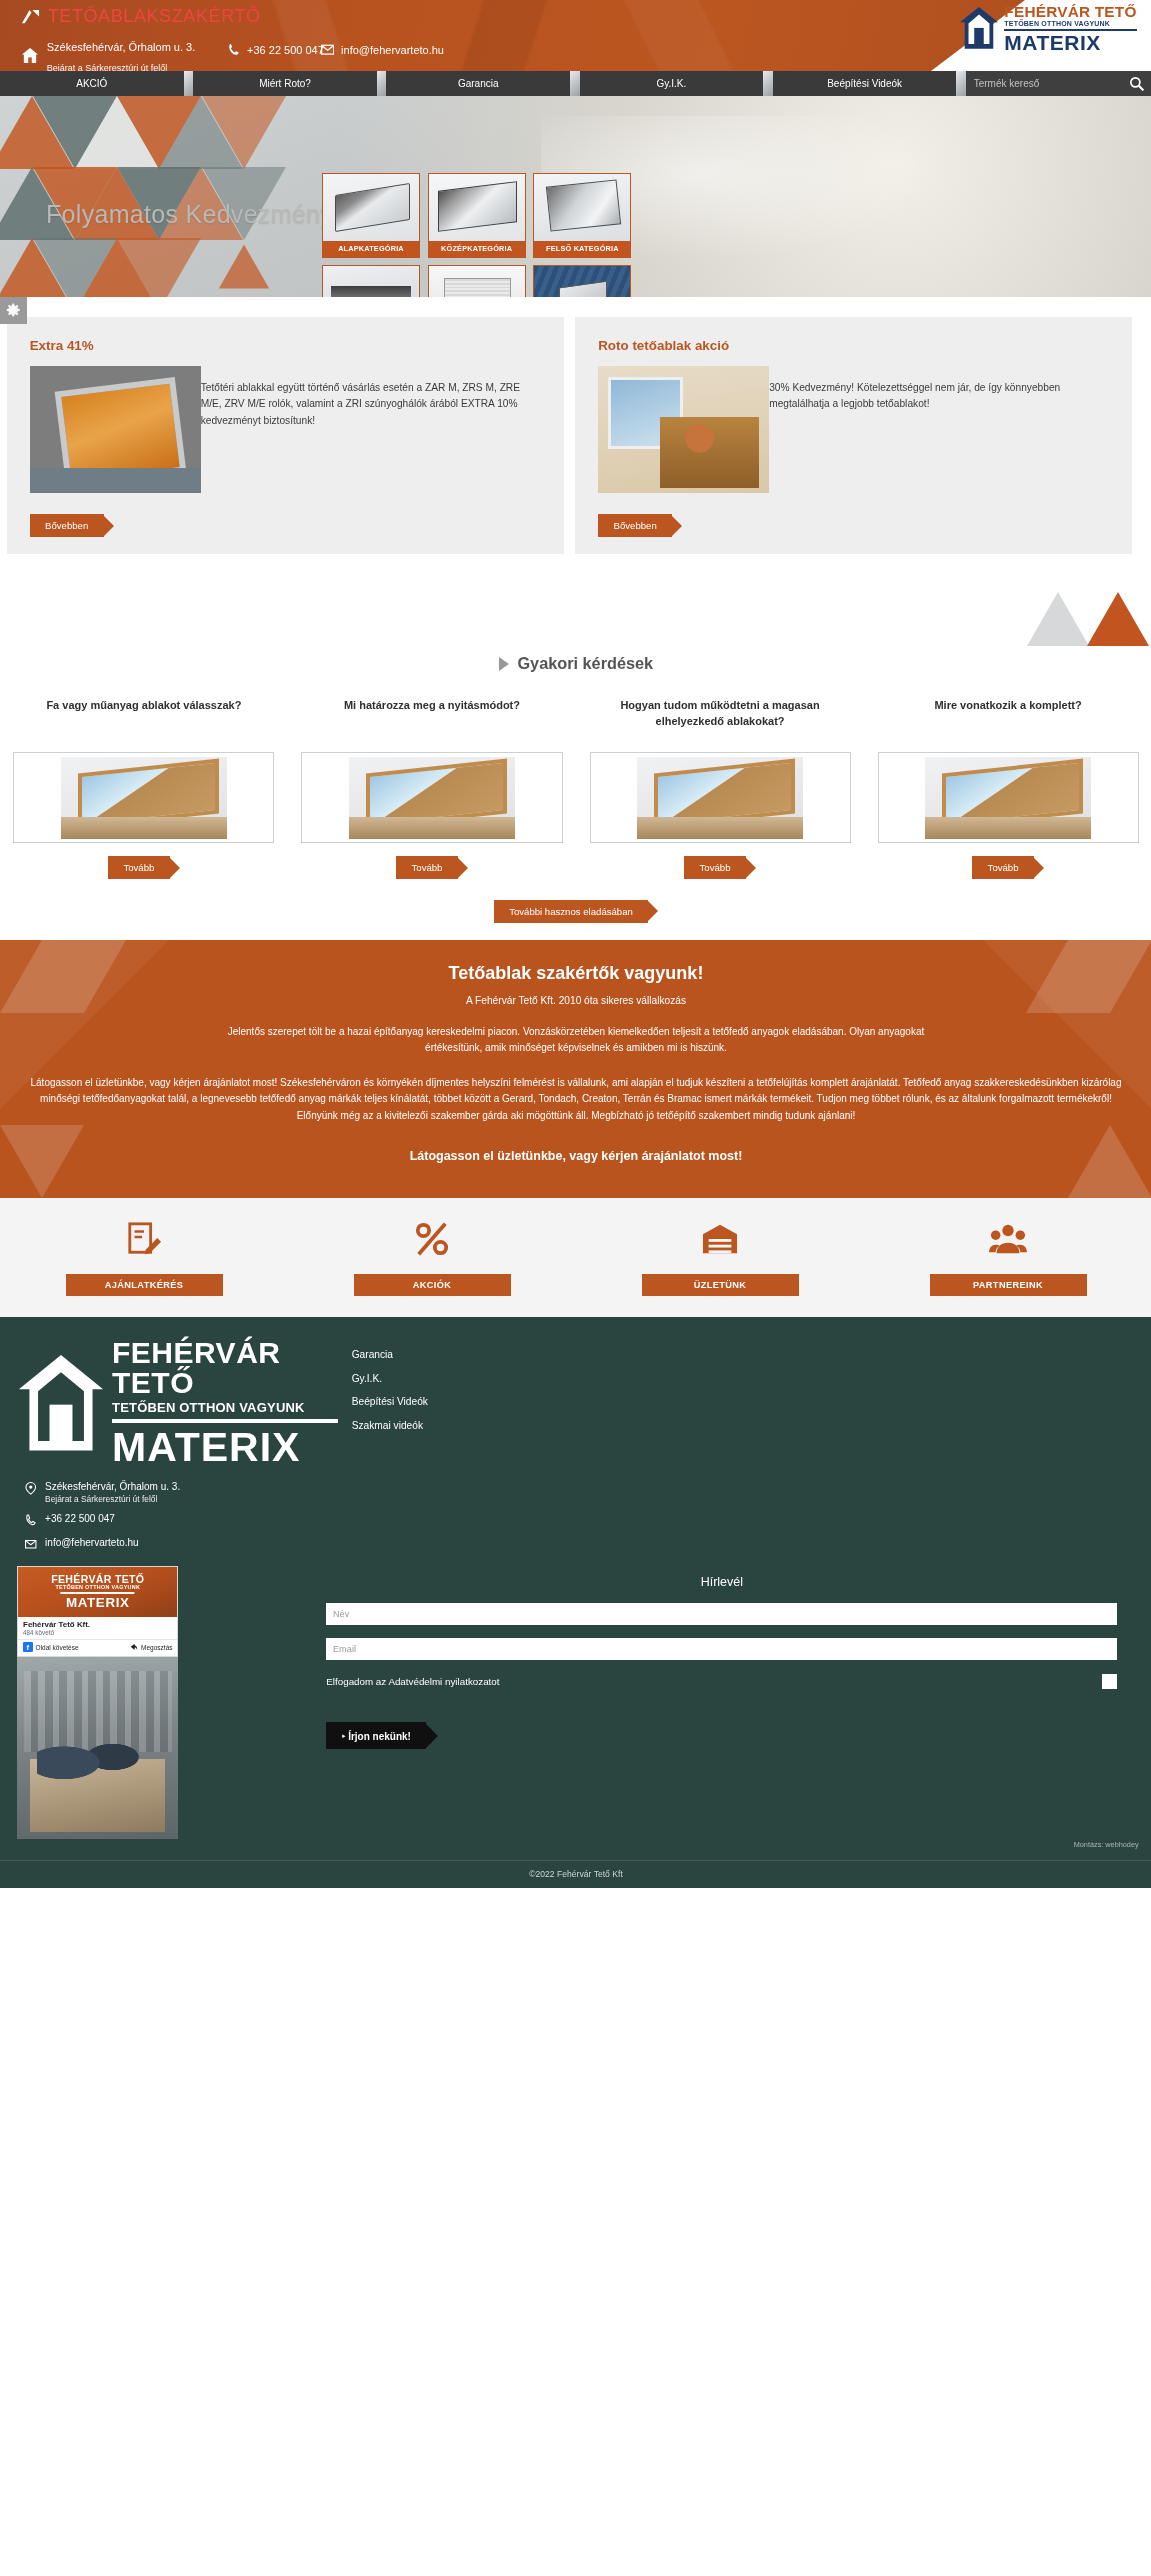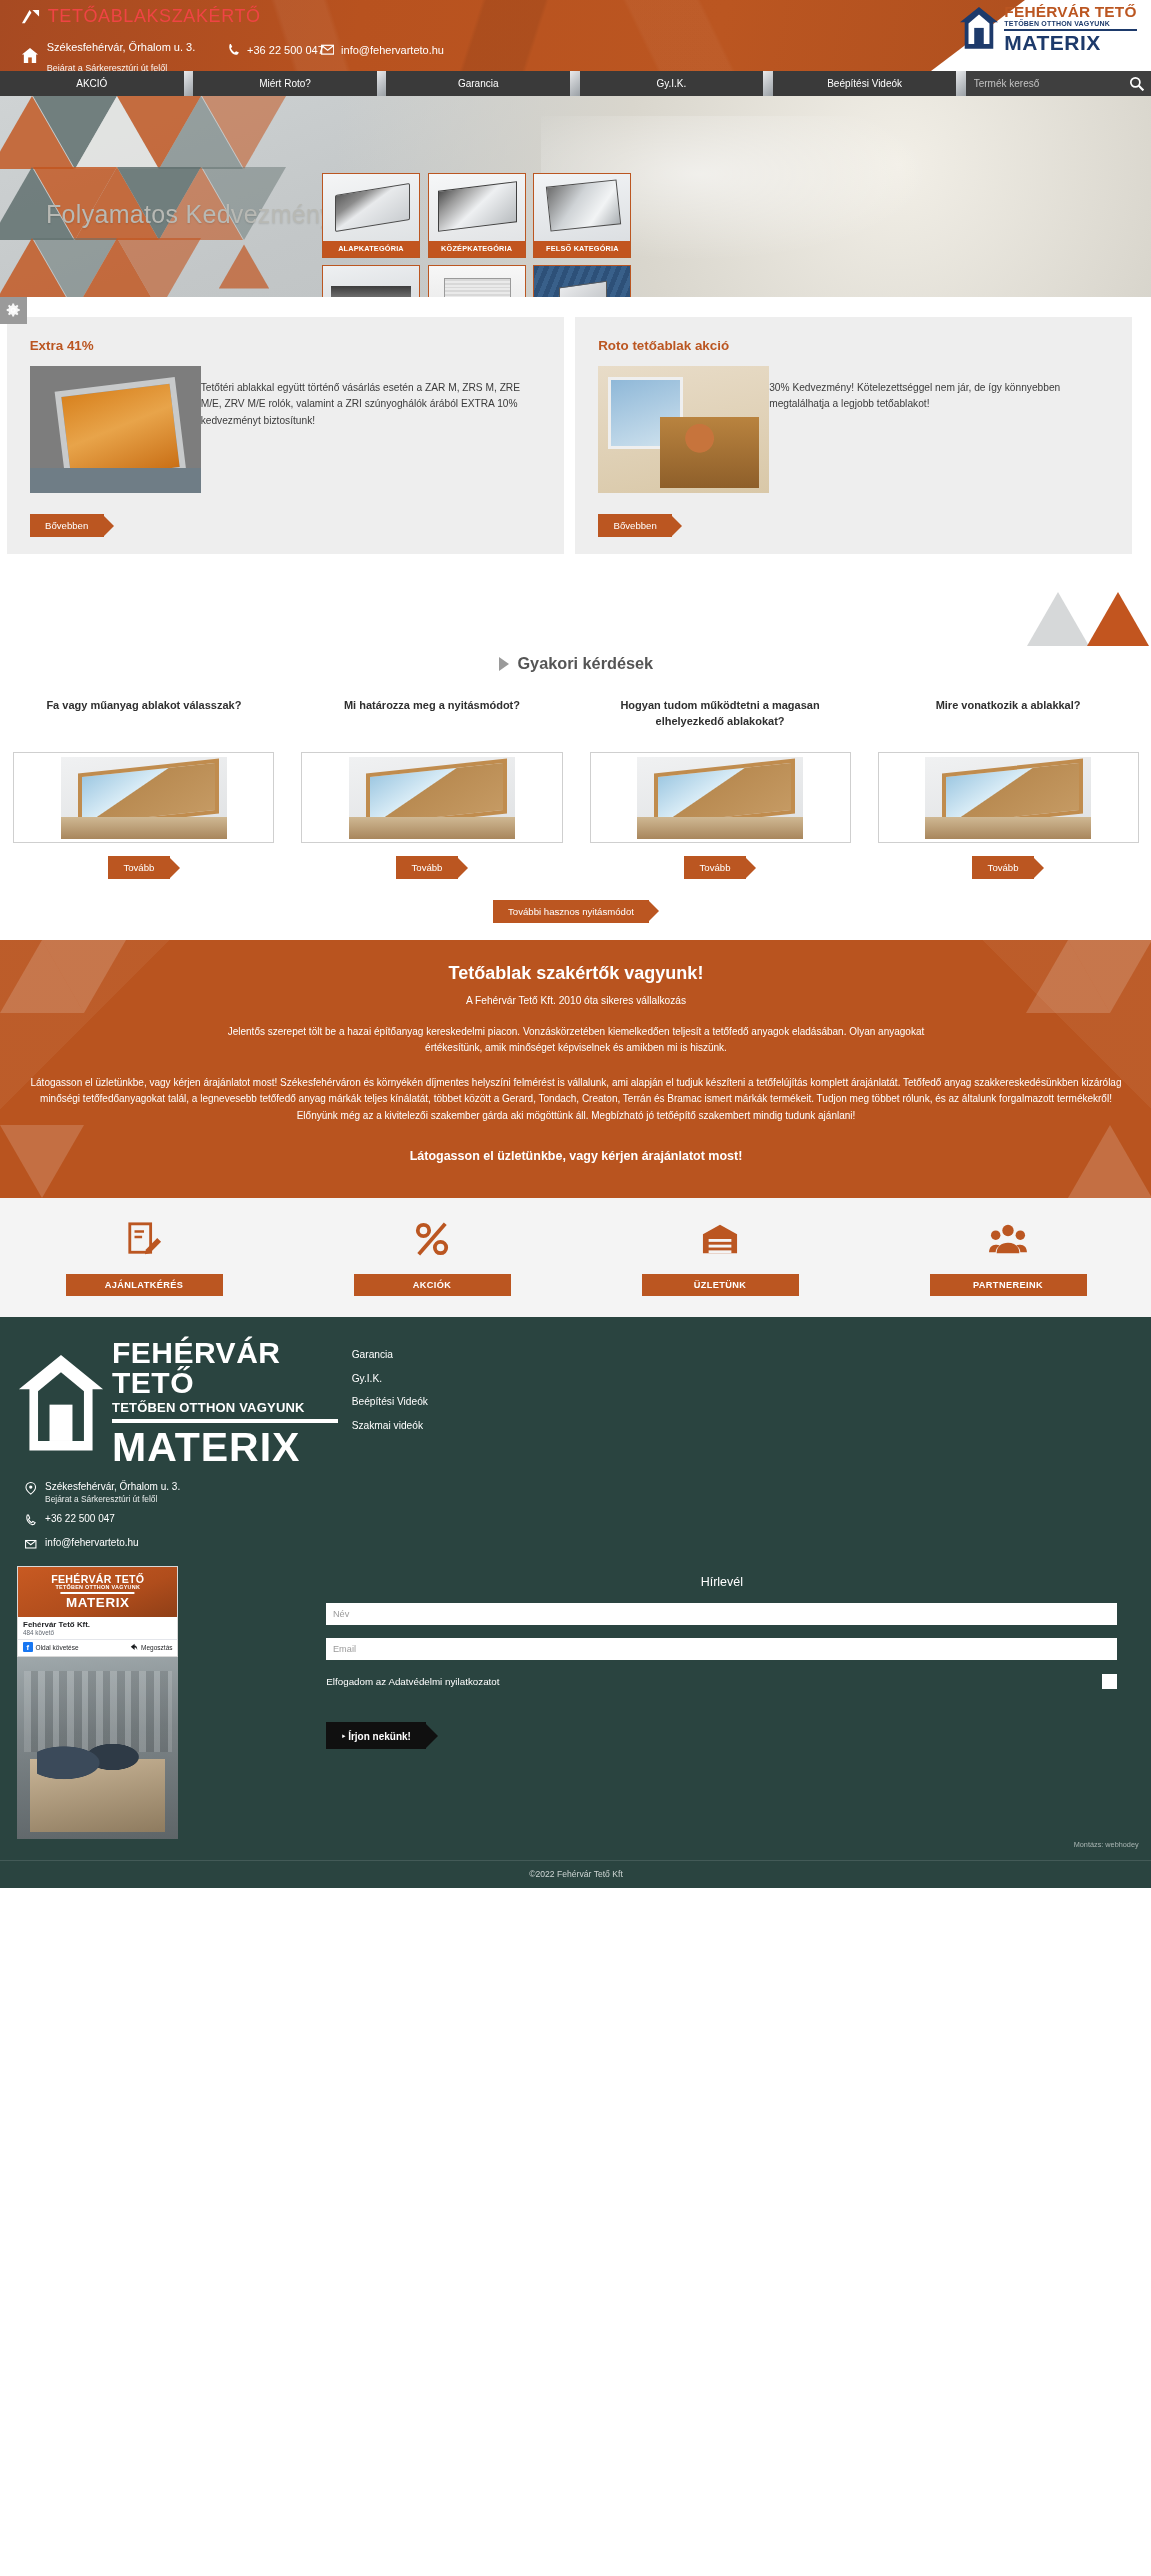--- a/index.html
+++ b/index.html
@@ -596,37 +596,37 @@
         </div>
       <div class="faq-btn-row">
         <div class="btn-arrow">
           <span class="lbl">Tovább</span>
           <span class="tip"></span>
         </div>
       </div>
     </div>
 
     <div>
-      <div class="faq-q">Mire vonatkozik a ablakkal?</div>
+      <div class="faq-q">Mire vonatkozik a komplett?</div>
       <div class="faq-img">
           <span class="faq-img-inner"></span>
         </div>
       <div class="faq-btn-row">
         <div class="btn-arrow">
           <span class="lbl">Tovább</span>
           <span class="tip"></span>
         </div>
       </div>
     </div>
 
   </div>
 
   <div class="more-row">
     <div class="btn-arrow">
-      <span class="lbl">További hasznos nyitásmódot</span>
+      <span class="lbl">További hasznos eladásában</span>
       <span class="tip"></span>
     </div>
   </div>
 </div>
 
 <div class="about" style="margin-top:17.3px">
   <div class="about-deco">
     <span class="ad-tri" style="left:0;top:0;border-left:42px solid transparent;border-right:42px solid transparent;border-bottom:73px solid #fff"></span>
     <span class="ad-tri" style="left:42px;top:0;border-left:42px solid transparent;border-right:42px solid transparent;border-top:73px solid #fff"></span>
     <span class="ad-tri" style="right:42px;top:0;border-left:42px solid transparent;border-right:42px solid transparent;border-bottom:73px solid #fff"></span>

